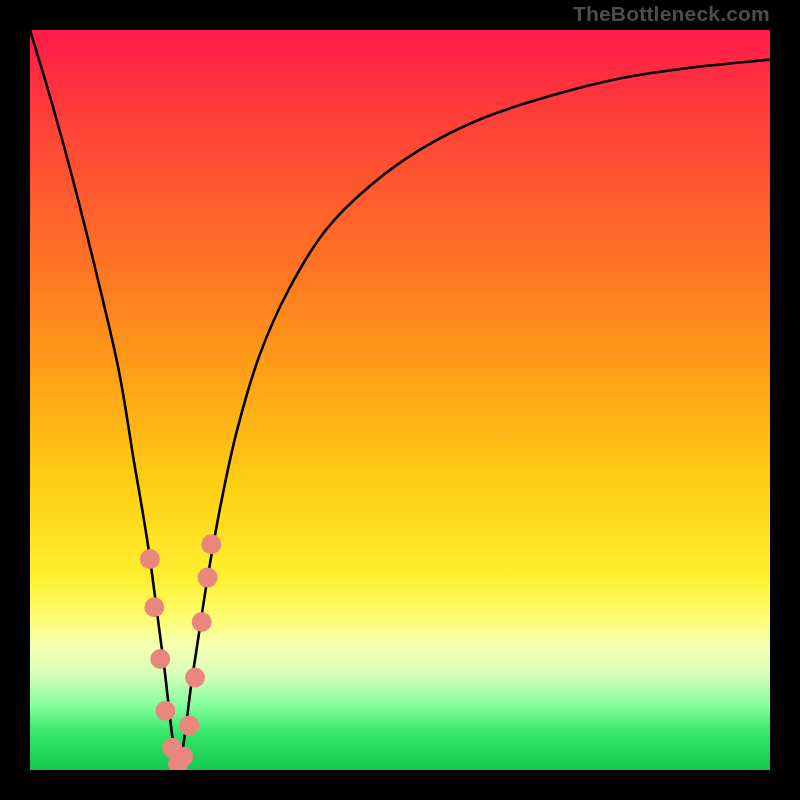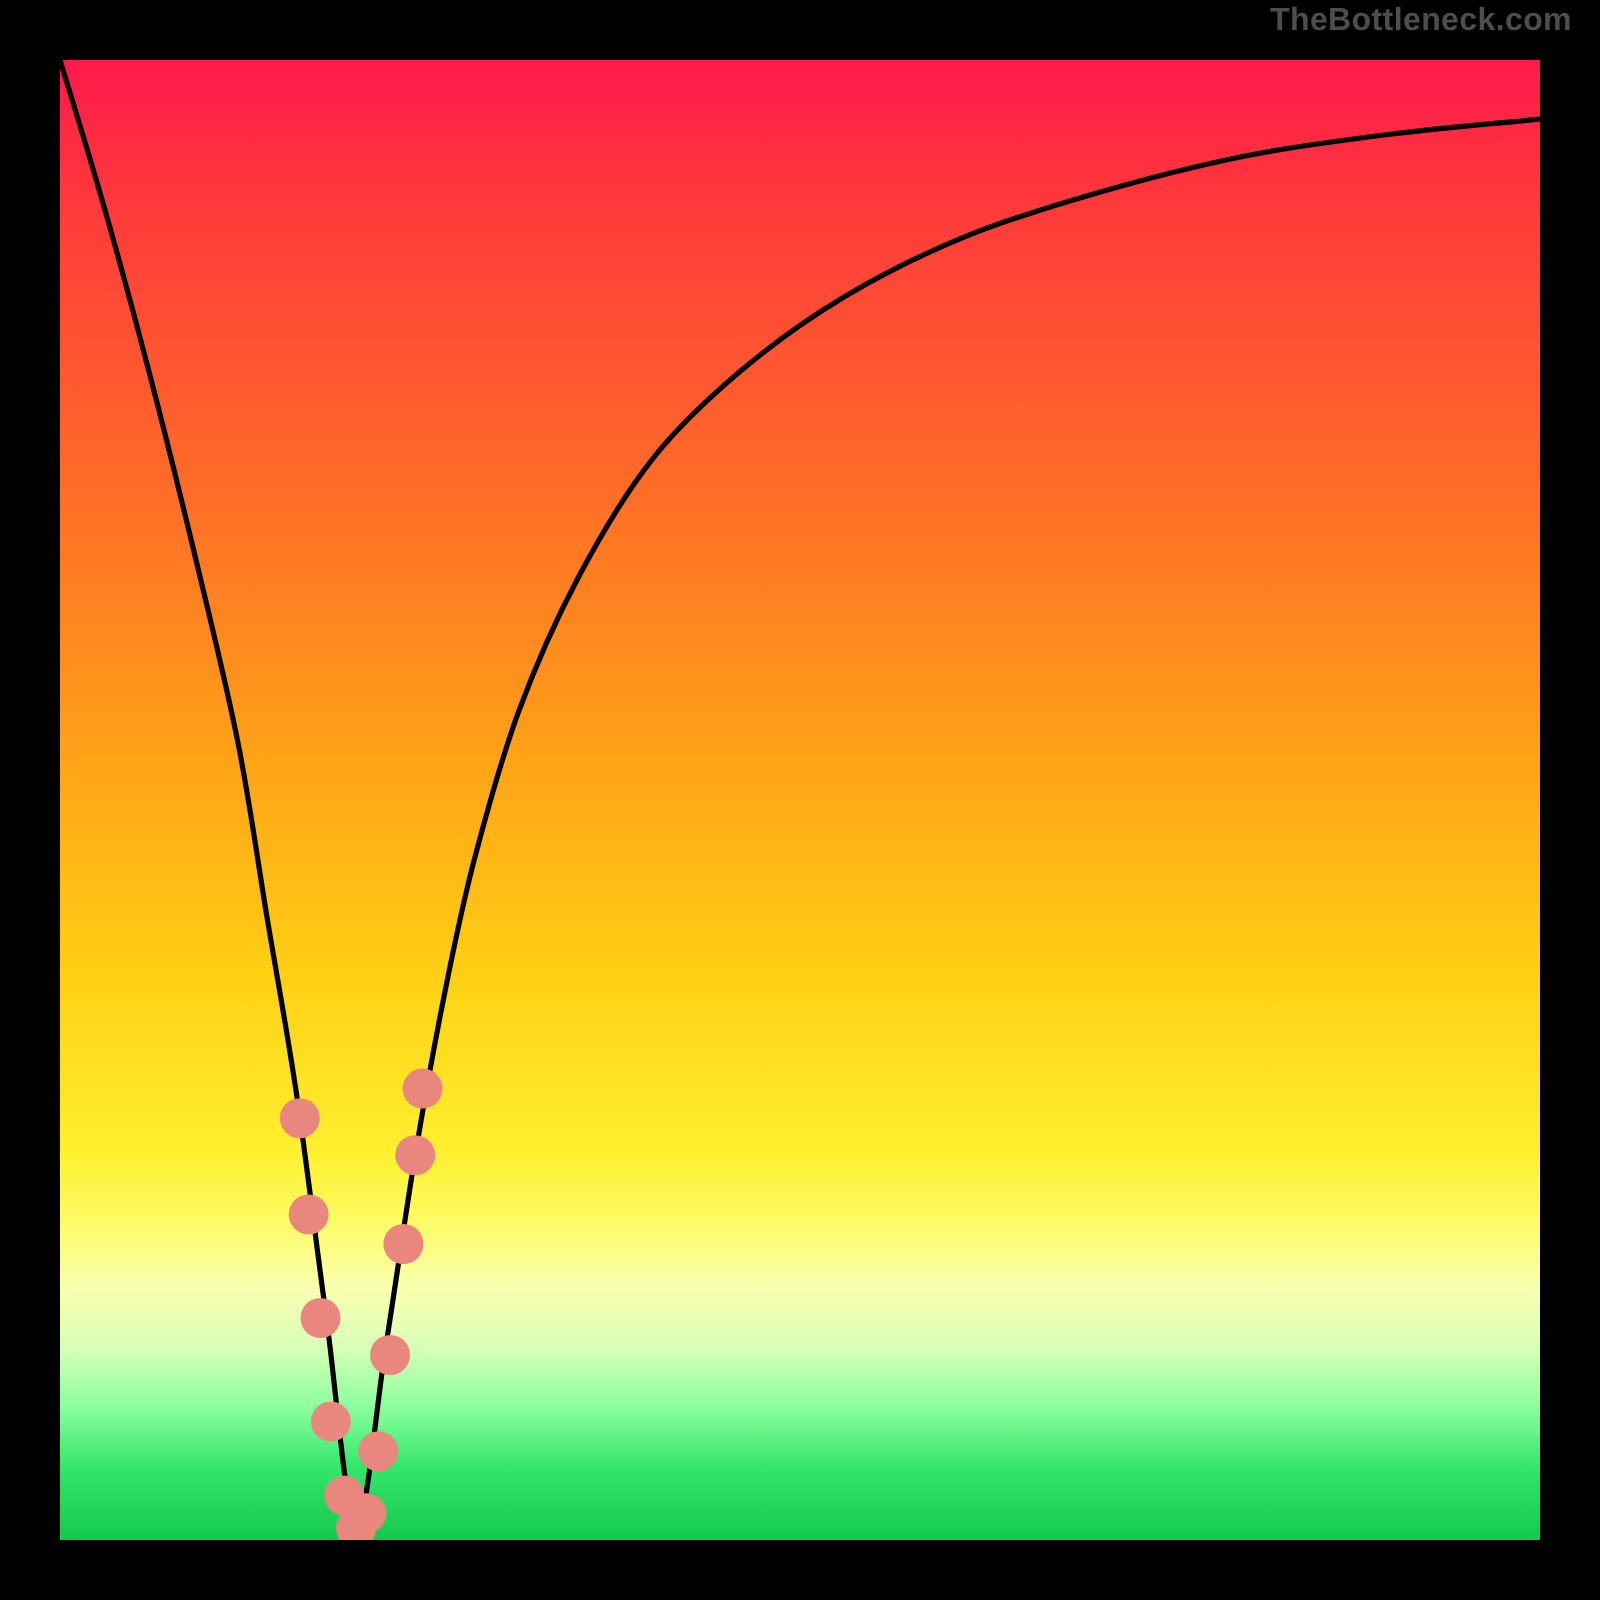--- a/index.html
+++ b/index.html
@@ -48,23 +48,23 @@
       #12c94e 100%
     );
   }
   svg.curves {
     position: absolute;
     inset: 0;
   }
   .watermark {
     position: absolute;
     top: 2px;
-    right: 14px;
+    right: 30px;
     color: #4d4d4d;
-    font-size: 16px;
+    font-size: 21px;
     font-weight: 600;
     letter-spacing: 0.2px;
     user-select: none;
     pointer-events: none;
   }
 </style>
 </head>
 <body>
 
 <div class="frame">

